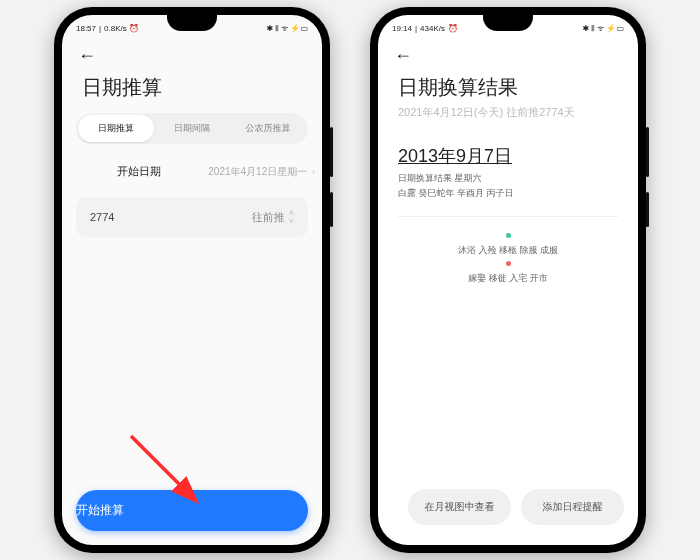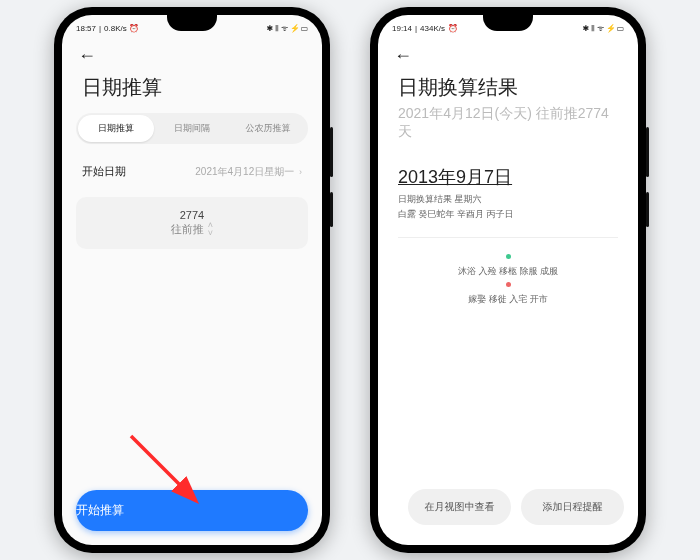--- a/index.html
+++ b/index.html
@@ -78,21 +78,21 @@
     font-size:18px;
     color:#222;
   }
   .title {
     font-size:20px;
     font-weight:500;
     color:#222;
     padding:10px 20px 4px;
   }
   .subtitle {
-    font-size:14px;
+    font-size:11px;
     color:#bbb;
     padding:0 20px 10px;
   }
   .tabs {
     margin:8px 14px;
     background:#f0f0f0;
     border-radius:16px;
     display:flex;
     padding:2px;
     font-size:9px;
@@ -106,36 +106,36 @@
   }
   .tab.active {
     background:#fff;
     color:#222;
     box-shadow:0 1px 2px rgba(0,0,0,0.1);
   }
   .row {
     display:flex;
     justify-content:space-between;
     align-items:center;
-    padding:12px 20px;
+    padding:12px 7px;
     font-size:11px;
+    margin-left:48px;
   }
   .row .label { color:#222; font-weight:500; }
   .row .value { color:#aaa; font-size:10px; }
   .inputbox {
     margin:6px 14px;
     background:#f2f2f2;
     border-radius:10px;
     display:flex;
     justify-content:space-between;
     align-items:center;
     padding:12px 14px;
     font-size:11px;
     color:#888;
-    flex-direction:column;
   }
   .inputbox .num { color:#444; }
   .stepper { font-size:9px; color:#bbb; line-height:8px; display:flex; flex-direction:column; align-items:center; margin-left:4px;}
   .primary-btn {
     position:absolute;
     bottom:14px;
     left:14px;
     right:14px;
     background:#1f7aff;
     color:#fff;

